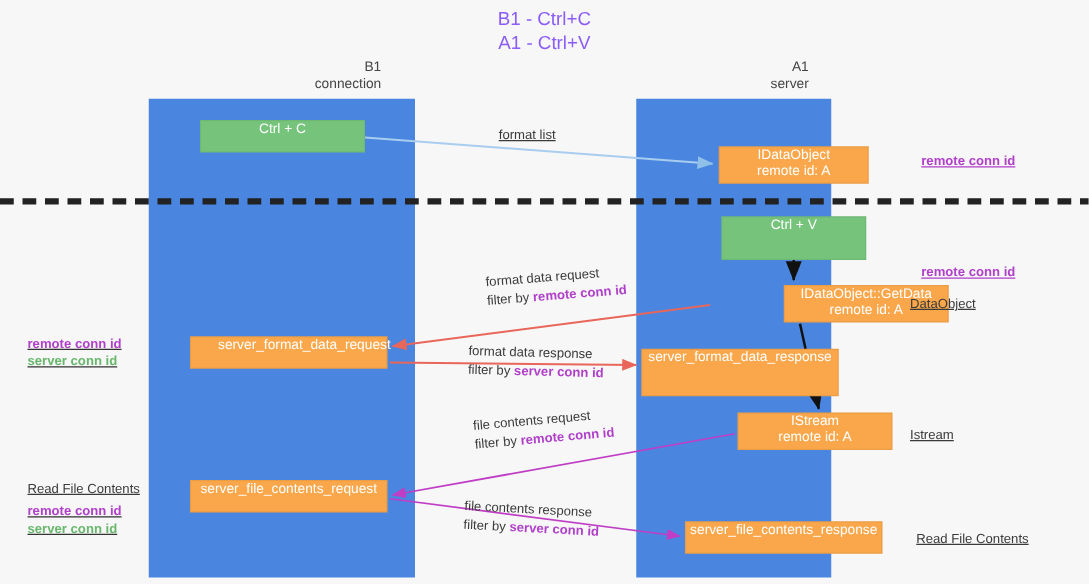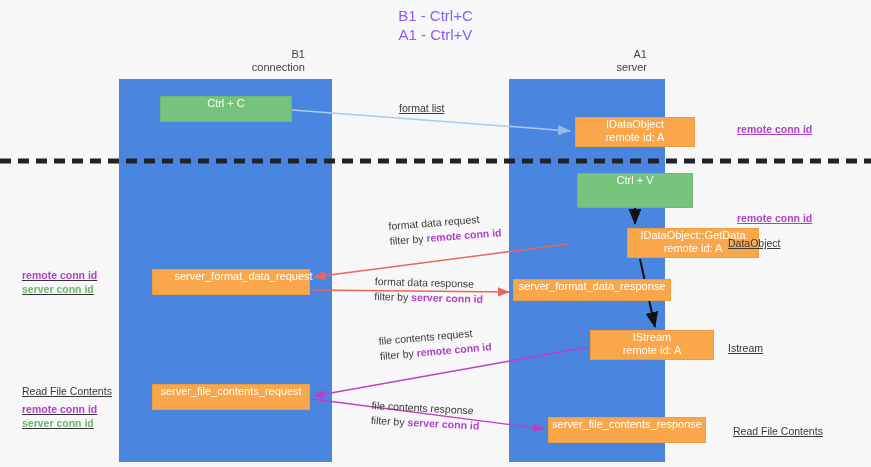--- a/index.html
+++ b/index.html
@@ -41,21 +41,21 @@
   }
   .orange{background:#f9a74a;}
   .green{background:#76c47c;}
   .node .l2{font-size:11px;}
 
   #n-ctrlc{left:160px;top:96px;width:132px;height:26px;}
   #n-idataobject{left:575px;top:117px;width:120px;height:30px;}
   #n-ctrlv{left:577px;top:173px;width:116px;height:35px;}
   #n-getdata{left:602px;top:228px;width:132px;height:30px;margin-left:25px;}
   #n-sfdreq{left:152px;top:269px;width:158px;height:26px;padding-left:25px;}
-  #n-sfdresp{left:513px;top:279px;width:158px;height:22px;}
+  #n-sfdresp{left:513px;top:279px;width:158px;height:38px;}
   #n-istream{left:590px;top:330px;width:124px;height:30px;}
   #n-sfcreq{left:152px;top:384px;width:158px;height:26px;}
   #n-sfcresp{left:548px;top:417px;width:158px;height:26px;}
 
   
   .ann{position:absolute;font-size:10.5px;line-height:14px;white-space:nowrap;text-decoration:underline;}
   .purple{color:#b03fc9;font-weight:bold;}
   .greenid{color:#68b76d;font-weight:bold;}
   .plain{color:#3a3a3a;}
 

